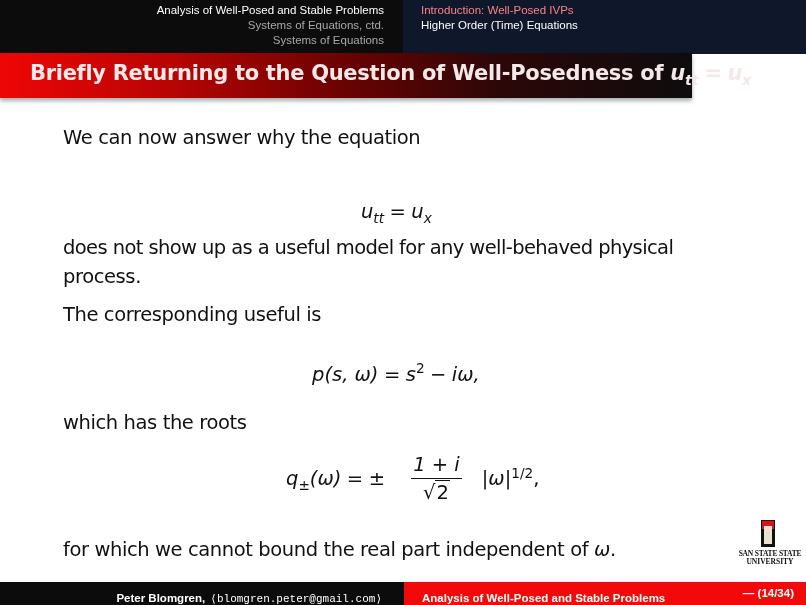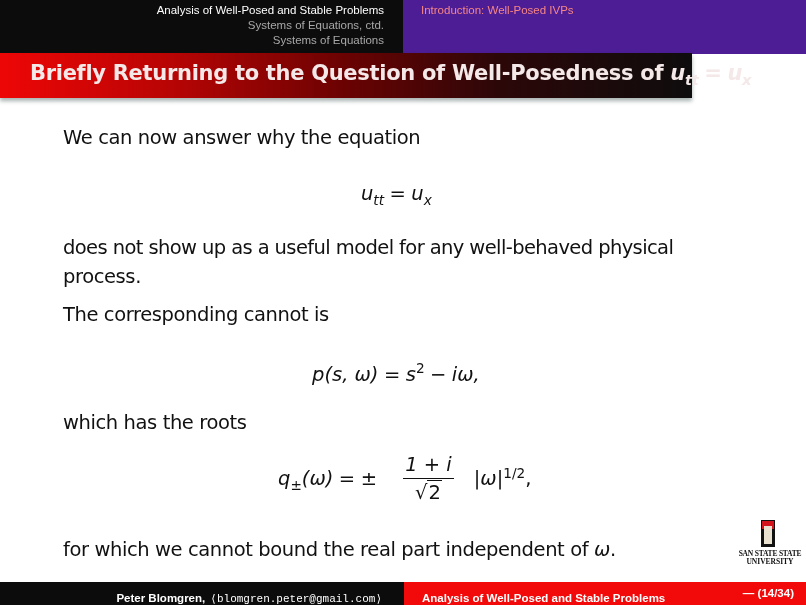--- a/index.html
+++ b/index.html
@@ -9,21 +9,21 @@
     font-family:"DejaVu Sans", "Liberation Sans", sans-serif;
     color:#111;
   }
   
   .header { position:absolute; left:0; top:0; width:806px; height:54px; }
   .header-left {
     position:absolute; left:0; top:0; width:403px; height:54px; background:#0c0c0c;
     text-align:right; box-sizing:border-box; padding:3px 19px 0 0;
   }
   .header-right {
-    position:absolute; left:403px; top:0; width:403px; height:54px; background:#4c1d95;
+    position:absolute; left:403px; top:0; width:403px; height:54px; background:#0f172a;
     box-sizing:border-box; padding:3px 0 0 18px;
   }
   .hline { font-family:"Liberation Sans", sans-serif; font-size:11.5px; line-height:15px; white-space:nowrap; }
   .hl-active { color:#ffffff; }
   .hl-dim-gray { color:#a8a8a8; }
   .hl-dim-pink { color:#f78585; }
   .hl-active-r { color:#ffffff; }
 
   
   .titlebar {
@@ -75,46 +75,47 @@
 <body>
 
 <div class="header">
   <div class="header-left">
     <div class="hline hl-active">Analysis of Well-Posed and Stable Problems</div>
     <div class="hline hl-dim-gray">Systems of Equations, ctd.</div>
     <div class="hline hl-dim-gray">Systems of Equations</div>
   </div>
   <div class="header-right">
     <div class="hline hl-dim-pink">Introduction: Well-Posed IVPs</div>
+    <div class="hline hl-active-r">Higher Order (Time) Equations</div>
   </div>
 </div>
 
 <div class="titlebar">
   <div class="title-text">
     <span>Briefly Returning to the Question of Well-Posedness of </span><span class="math"><span>u</span><span class="sub">tt</span><span class="op">=</span><span>u</span><span class="sub">x</span></span>
   </div>
 </div>
 
 <div class="body-text" style="top:126px;">We can now answer why the equation</div>
 
-<div class="eq" style="left:361px; top:182px;">
+<div class="eq" style="left:361px; top:200px;">
   <span class="math">u</span><span class="sub">tt</span><span class="op">=</span><span class="math">u</span><span class="sub">x</span>
 </div>
 
 <div class="body-text" style="top:236px; letter-spacing:-0.6px;">does not show up as a useful model for any well-behaved physical</div>
 <div class="body-text" style="top:265px;">process.</div>
-<div class="body-text" style="top:303px;">The corresponding cannot is</div>
+<div class="body-text" style="top:303px;">The corresponding useful is</div>
 
 <div class="eq" style="left:312px; top:360px;">
   <span class="math">p(s, ω)</span><span class="op">=</span><span class="math">s</span><span class="sup">2</span><span class="op">−</span><span class="math">iω,</span>
 </div>
 
 <div class="body-text" style="top:411px;">which has the roots</div>
 
-<div class="eq" style="left:278px; top:454px;">
+<div class="eq" style="left:286px; top:454px;">
   <span class="math">q</span><span class="sub" style="font-style:normal">±</span><span class="math">(ω)</span><span class="op">=</span><span>±</span>
   <span class="frac">
     <span class="num math">1 + i</span>
     <span class="den"><span class="sqrt"><span>√</span><span class="rad">2</span></span></span>
   </span><span class="math">|ω|</span><span class="sup">1/2</span><span>,</span>
 </div>
 
 <div class="body-text" style="top:538px;">
   <span>for which we cannot bound the real part independent of </span><span class="math">ω</span><span>.</span>
 </div>

